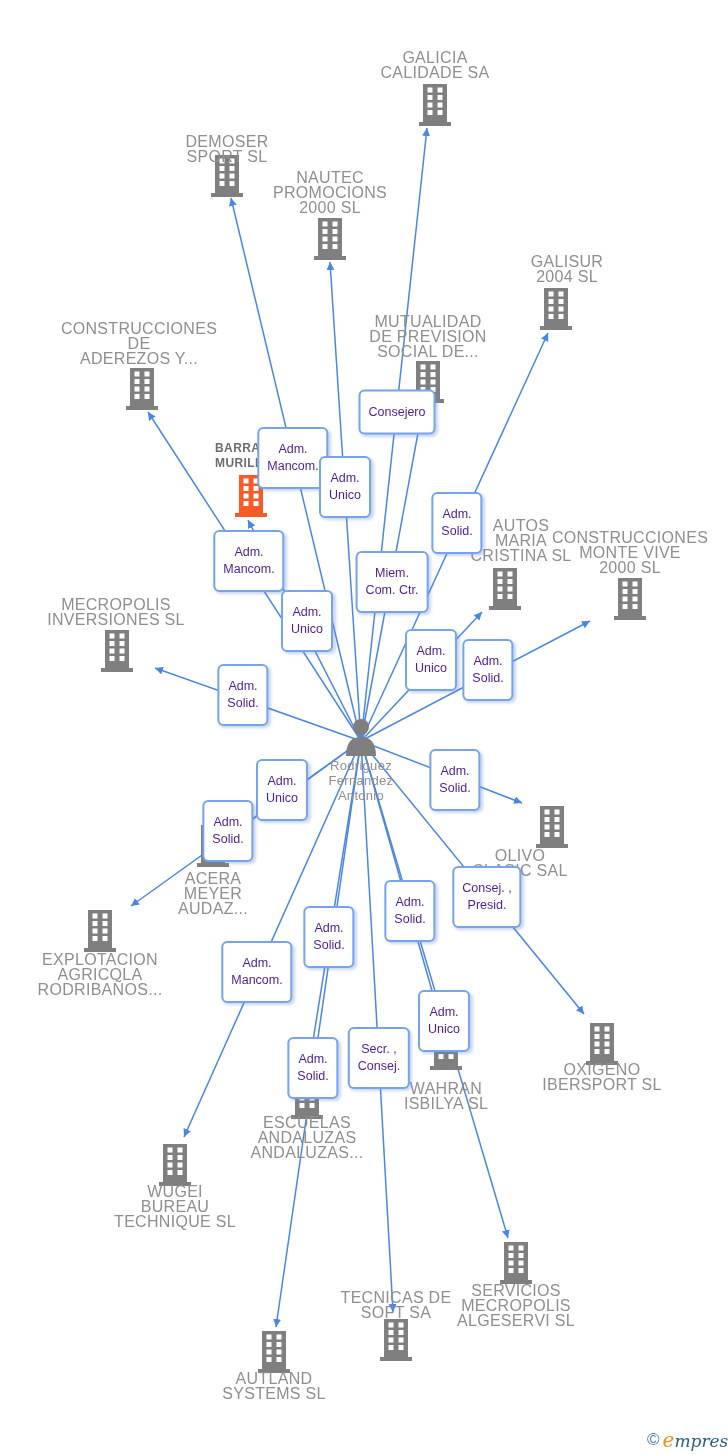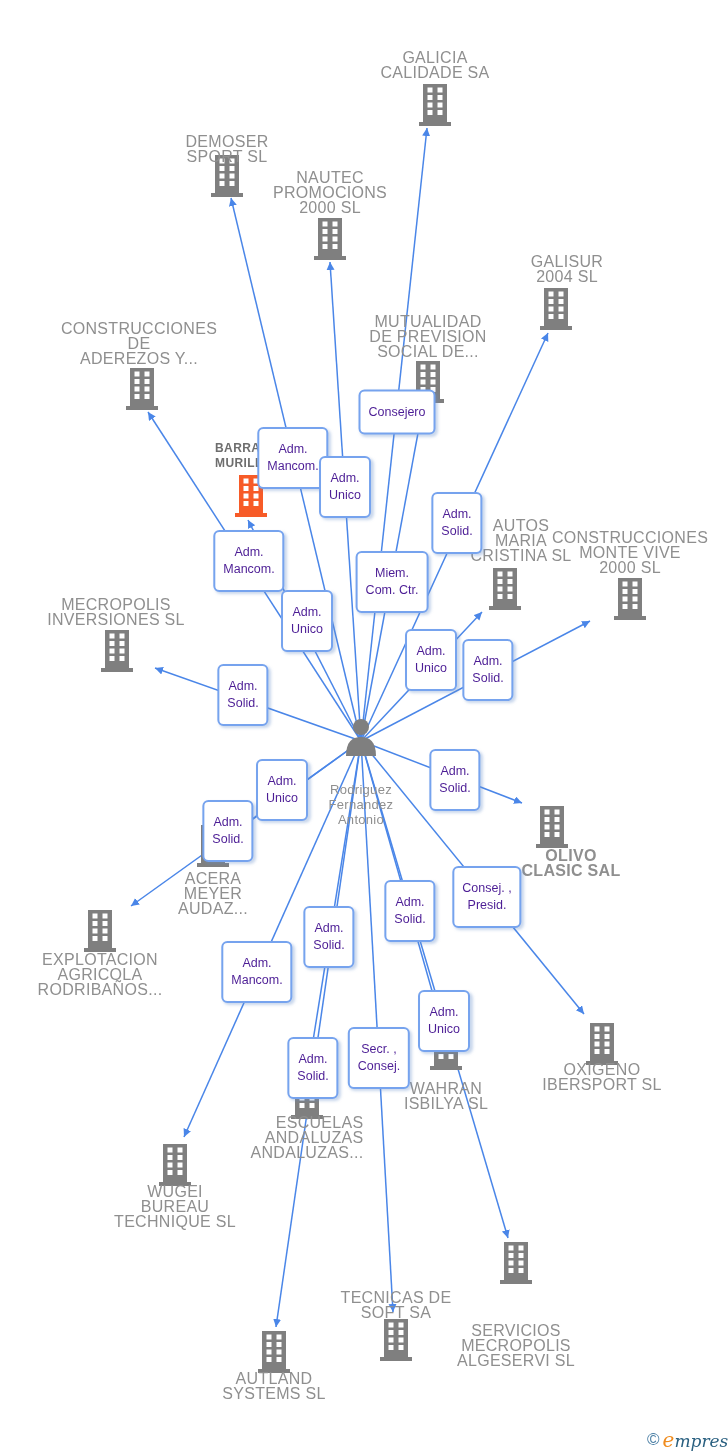--- a/index.html
+++ b/index.html
@@ -239,21 +239,21 @@
     <rect x="7" y="0" width="24" height="38" fill="#7f7f7f"></rect>
           <rect x="11.5" y="3.5" width="5" height="5" fill="#ffffff"></rect>
           <rect x="11.5" y="11" width="5" height="5" fill="#ffffff"></rect>
           <rect x="11.5" y="18.5" width="5" height="5" fill="#ffffff"></rect>
           <rect x="11.5" y="26" width="5" height="5" fill="#ffffff"></rect>
           <rect x="21.5" y="3.5" width="5" height="5" fill="#ffffff"></rect>
           <rect x="21.5" y="11" width="5" height="5" fill="#ffffff"></rect>
           <rect x="21.5" y="18.5" width="5" height="5" fill="#ffffff"></rect>
           <rect x="21.5" y="26" width="5" height="5" fill="#ffffff"></rect>
         </svg></div>
-      <div class="node-label" style="left: 571px; transform: translateX(-50%); top: 848px; font-weight: bold;">
+      <div class="node-label" style="left: 520px; transform: translateX(-50%); top: 848px;">
         <div>OLIVO</div>
         <div>CLASIC SAL</div>
       </div>
       <div class="building" style="left: 194px; top: 825px;"><svg width="38" height="42" viewBox="0 0 38 42">
     <rect x="3" y="38" width="32" height="4" fill="#7f7f7f"></rect>
     <rect x="7" y="0" width="24" height="38" fill="#7f7f7f"></rect>
           <rect x="11.5" y="3.5" width="5" height="5" fill="#ffffff"></rect>
           <rect x="11.5" y="11" width="5" height="5" fill="#ffffff"></rect>
           <rect x="11.5" y="18.5" width="5" height="5" fill="#ffffff"></rect>
           <rect x="11.5" y="26" width="5" height="5" fill="#ffffff"></rect>
@@ -321,21 +321,21 @@
     <rect x="7" y="0" width="24" height="38" fill="#7f7f7f"></rect>
           <rect x="11.5" y="3.5" width="5" height="5" fill="#ffffff"></rect>
           <rect x="11.5" y="11" width="5" height="5" fill="#ffffff"></rect>
           <rect x="11.5" y="18.5" width="5" height="5" fill="#ffffff"></rect>
           <rect x="11.5" y="26" width="5" height="5" fill="#ffffff"></rect>
           <rect x="21.5" y="3.5" width="5" height="5" fill="#ffffff"></rect>
           <rect x="21.5" y="11" width="5" height="5" fill="#ffffff"></rect>
           <rect x="21.5" y="18.5" width="5" height="5" fill="#ffffff"></rect>
           <rect x="21.5" y="26" width="5" height="5" fill="#ffffff"></rect>
         </svg></div>
-      <div class="node-label" style="left: 307px; transform: translateX(-50%); top: 1115px; text-align: right;">
+      <div class="node-label" style="left: 307px; transform: translateX(-50%); top: 1115px;">
         <div>ESCUELAS</div>
         <div>ANDALUZAS</div>
         <div>ANDALUZAS...</div>
       </div>
       <div class="building" style="left: 156px; top: 1144px;"><svg width="38" height="42" viewBox="0 0 38 42">
     <rect x="3" y="38" width="32" height="4" fill="#7f7f7f"></rect>
     <rect x="7" y="0" width="24" height="38" fill="#7f7f7f"></rect>
           <rect x="11.5" y="3.5" width="5" height="5" fill="#ffffff"></rect>
           <rect x="11.5" y="11" width="5" height="5" fill="#ffffff"></rect>
           <rect x="11.5" y="18.5" width="5" height="5" fill="#ffffff"></rect>
@@ -355,21 +355,21 @@
     <rect x="7" y="0" width="24" height="38" fill="#7f7f7f"></rect>
           <rect x="11.5" y="3.5" width="5" height="5" fill="#ffffff"></rect>
           <rect x="11.5" y="11" width="5" height="5" fill="#ffffff"></rect>
           <rect x="11.5" y="18.5" width="5" height="5" fill="#ffffff"></rect>
           <rect x="11.5" y="26" width="5" height="5" fill="#ffffff"></rect>
           <rect x="21.5" y="3.5" width="5" height="5" fill="#ffffff"></rect>
           <rect x="21.5" y="11" width="5" height="5" fill="#ffffff"></rect>
           <rect x="21.5" y="18.5" width="5" height="5" fill="#ffffff"></rect>
           <rect x="21.5" y="26" width="5" height="5" fill="#ffffff"></rect>
         </svg></div>
-      <div class="node-label" style="left: 516px; transform: translateX(-50%); top: 1283px; margin-top: 40px;">
+      <div class="node-label" style="left: 516px; transform: translateX(-50%); top: 1283px;">
         <div>SERVICIOS</div>
         <div>MECROPOLIS</div>
         <div>ALGESERVI SL</div>
       </div>
       <div class="building" style="left: 377px; top: 1319px;"><svg width="38" height="42" viewBox="0 0 38 42">
     <rect x="3" y="38" width="32" height="4" fill="#7f7f7f"></rect>
     <rect x="7" y="0" width="24" height="38" fill="#7f7f7f"></rect>
           <rect x="11.5" y="3.5" width="5" height="5" fill="#ffffff"></rect>
           <rect x="11.5" y="11" width="5" height="5" fill="#ffffff"></rect>
           <rect x="11.5" y="18.5" width="5" height="5" fill="#ffffff"></rect>
@@ -479,21 +479,21 @@
       <div class="edge-label" style="left: 313px; top: 1068px; transform: translate(-50%, -50%);">
         <div>Adm.</div>
         <div>Solid.</div>
       </div>
     </div>
   <div id="person-layer">
       <div class="building" style="left: 343px; top: 718px;"><svg width="36" height="40" viewBox="0 0 36 40">
     <circle cx="18" cy="9" r="8" fill="#7f7f7f"></circle>
     <path d="M3 38 C3 24 9 19 18 19 C27 19 33 24 33 38 Z" fill="#7f7f7f"></path>
         </svg></div>
-      <div class="person-label" style="left: 361px; top: 782px; transform: translateX(-50%);">
+      <div class="person-label" style="left: 361px; top: 758px; transform: translateX(-50%);">
         <div>Rodriguez</div>
         <div>Fernandez</div>
         <div>Antonio</div>
       </div>
     </div>
 
   <div id="watermark">
     <span class="copy">©</span>
     <span class="brand"><span class="e">e</span><span class="rest">mpresia</span></span>
   </div>

